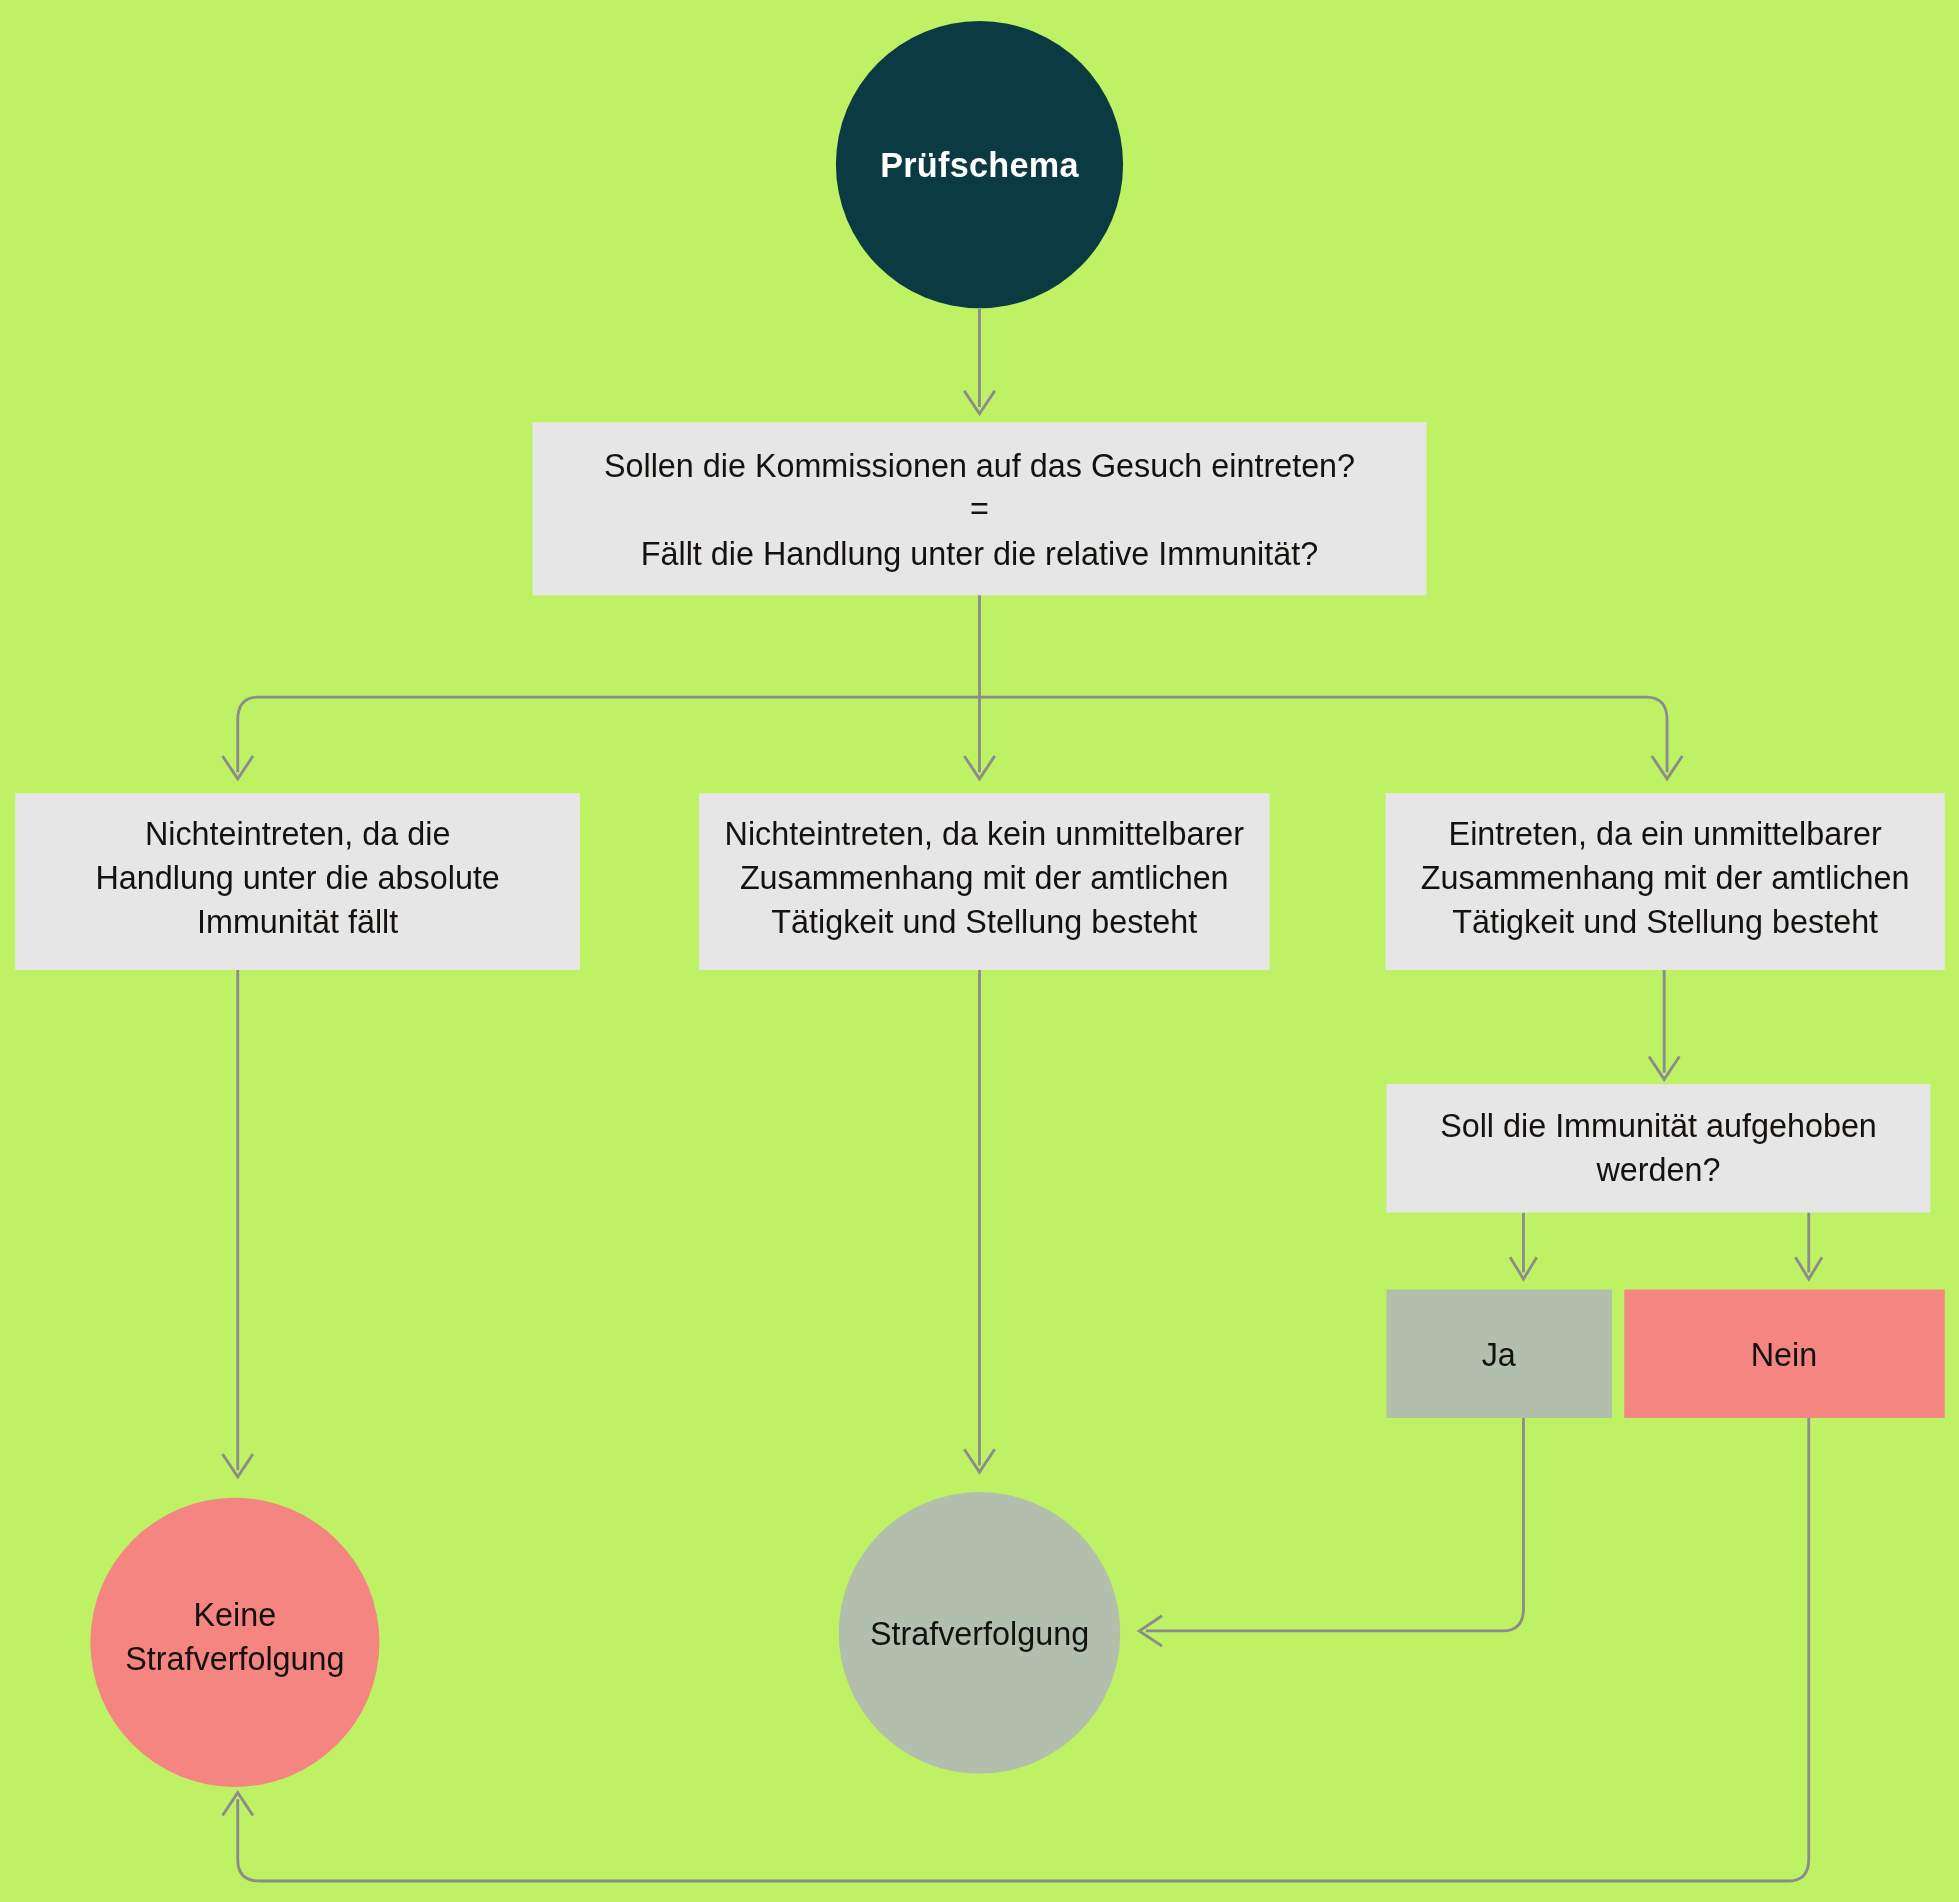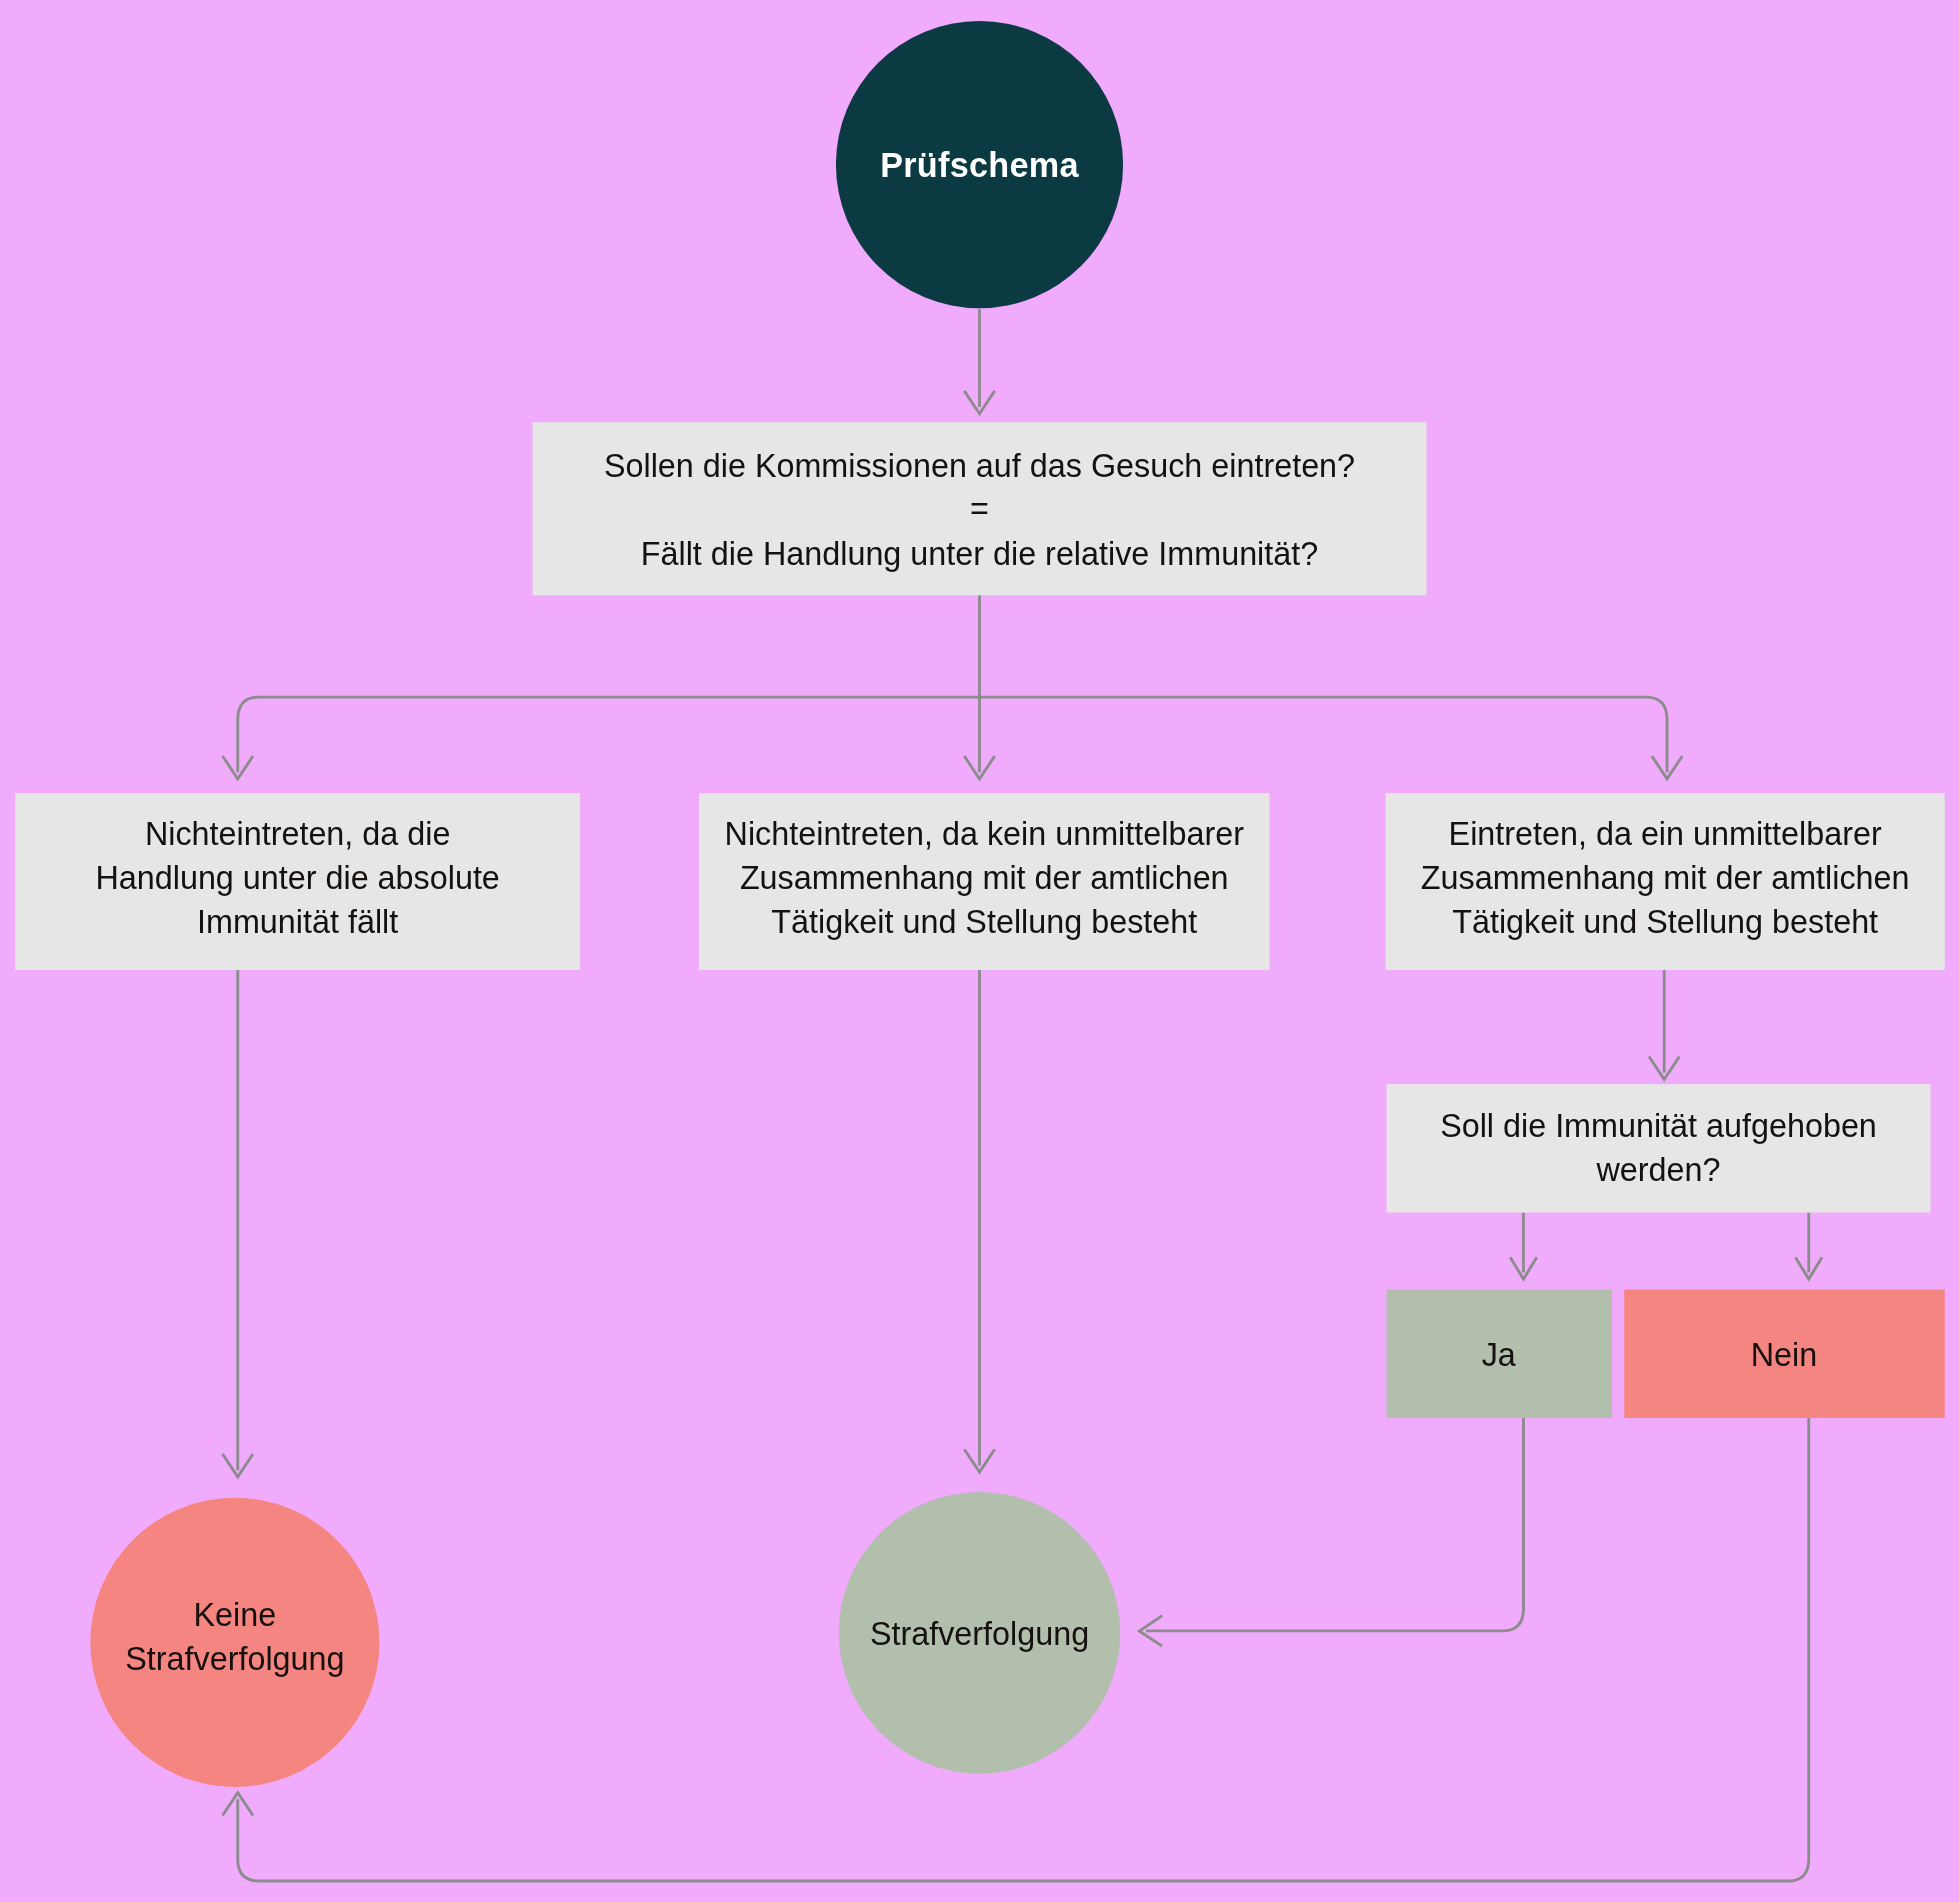--- a/index.html
+++ b/index.html
@@ -10,21 +10,21 @@
   body {
     width: 1959px;
     height: 1902px;
     font-family: "Liberation Sans", sans-serif;
     overflow: hidden;
   }
   #flow-root {
     position: relative;
     width: 1959px;
     height: 1902px;
-    background: #f0abfc;
+    background: #bef264;
   }
   svg.flow-canvas {
     position: absolute;
     top: 0;
     left: 0;
     width: 1959px;
     height: 1902px;
   }
   .node-text {
     font-family: "Liberation Sans", sans-serif;

